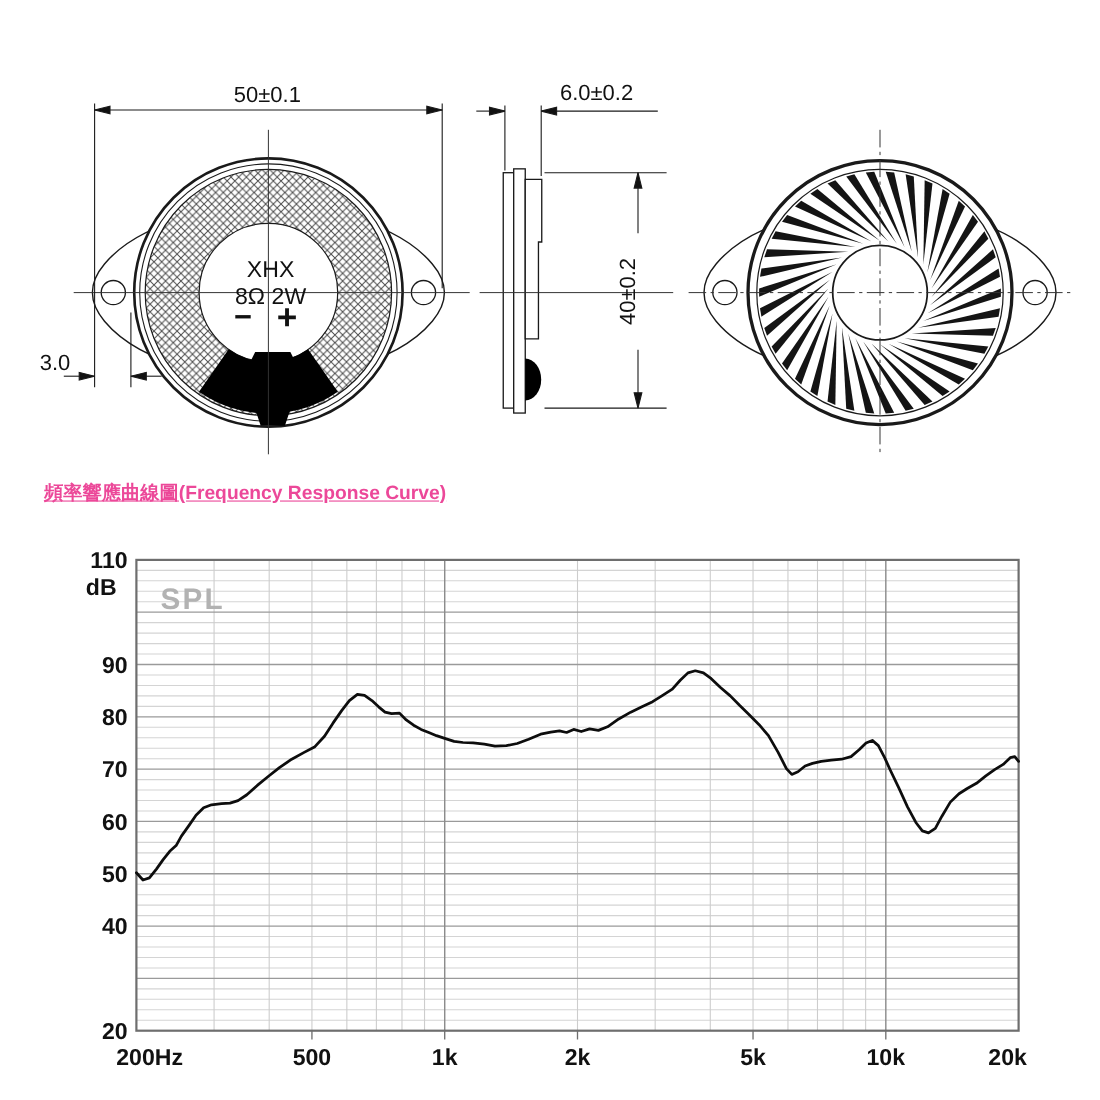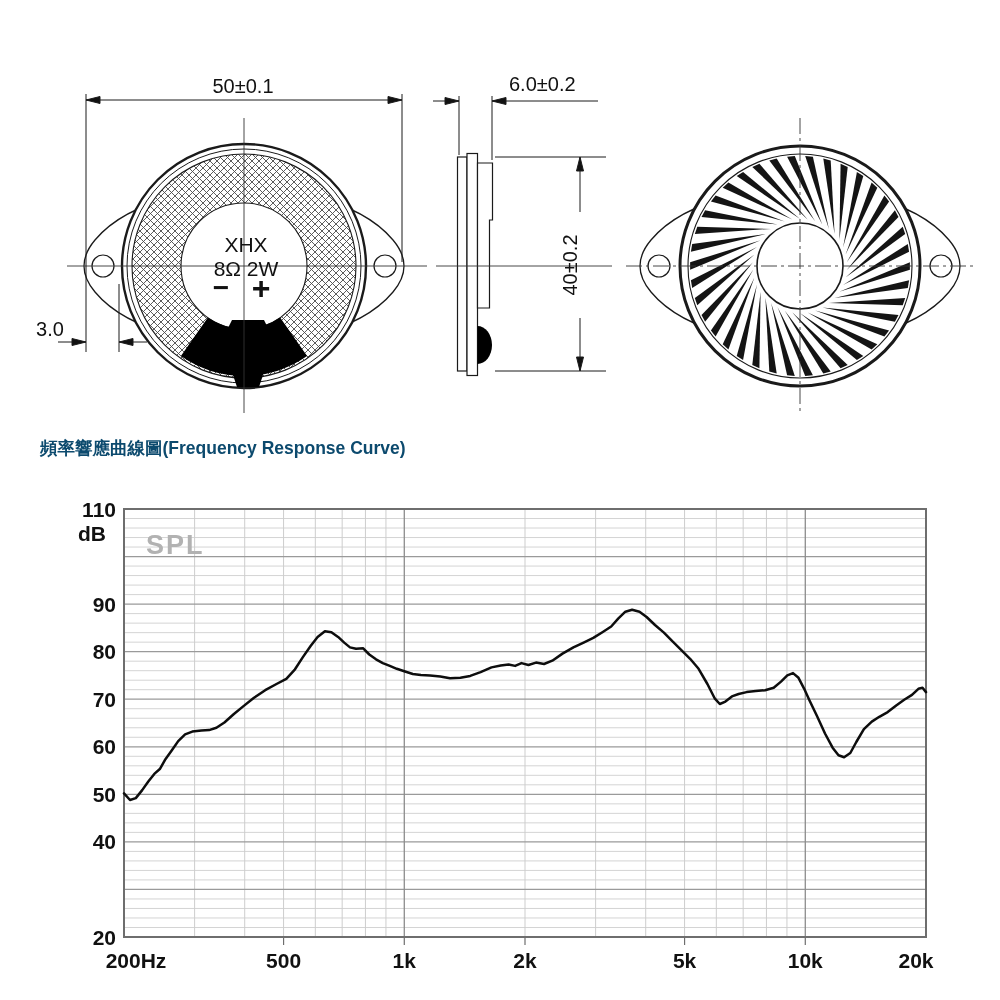--- a/index.html
+++ b/index.html
@@ -1,19 +1,19 @@
 <!DOCTYPE html>
 <html><head>
 <meta charset="utf-8">
 <style>
   html,body{margin:0;padding:0;background:#fff;}
   .page{position:relative;width:1000px;height:1000px;background:#fff;overflow:hidden;
         font-family:"Liberation Sans","DejaVu Sans",sans-serif;}
   svg{position:absolute;left:0;top:0;}
-  .chart-title{position:absolute;left:40px;top:436px;font:bold 17.5px "Liberation Sans","DejaVu Sans",sans-serif;color:#0c4a6e;}
+  .chart-title{position:absolute;left:40px;top:436px;font:bold 17.5px "Liberation Sans","DejaVu Sans",sans-serif;color:#ec4899;text-decoration:underline;}
   .dwg{font:20px "Liberation Sans","DejaVu Sans",sans-serif;fill:#111;}
   .lbl{font:21px "Liberation Sans","DejaVu Sans",sans-serif;fill:#111;}
   .tick{font:bold 21px "Liberation Sans","DejaVu Sans",sans-serif;fill:#111;}
   .watermark{font:bold 27px "Liberation Sans","DejaVu Sans",sans-serif;fill:#b2b2b2;letter-spacing:2px;}
 </style>
 </head>
 <body>
 
 <div class="page">
 

